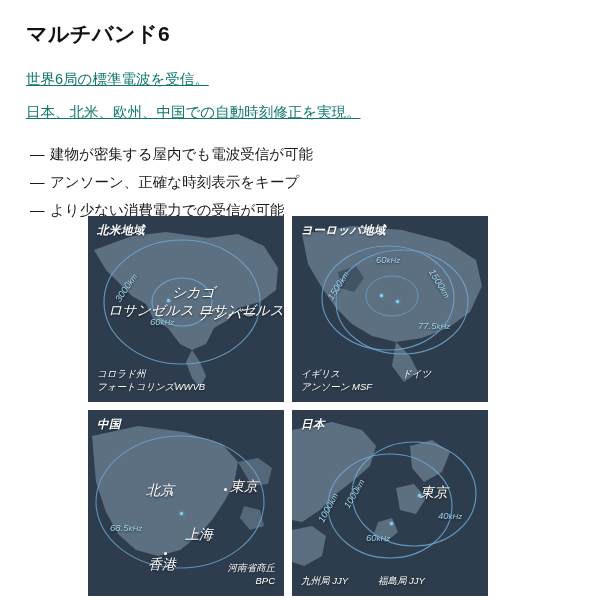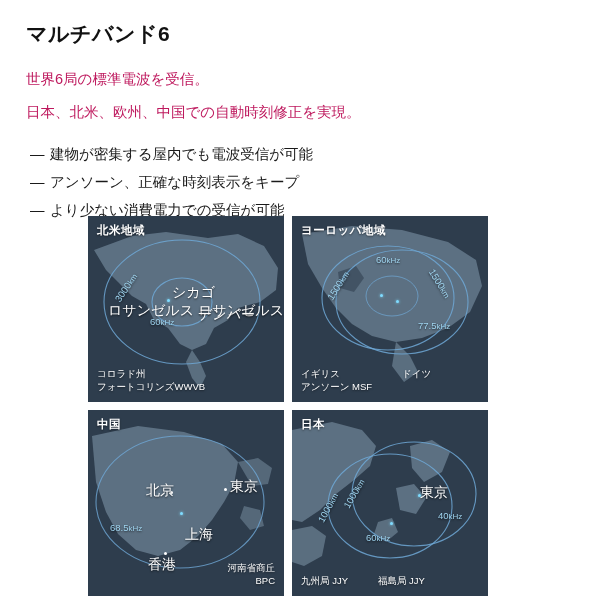--- a/index.html
+++ b/index.html
@@ -26,21 +26,22 @@
     font-size: 21px;
     font-weight: bold;
     letter-spacing: 0.5px;
     margin: 2px 0 18px 2px;
     color: #111;
   }
   .lead {
     font-size: 14.5px;
     line-height: 1.85;
     margin: 0 0 6px 2px;
-    color: #be185d;
+    color: #0f766e;
+    text-decoration: underline;
   }
   .bullets {
     margin: 14px 0 0 6px;
   }
   .bullet {
     font-size: 14.5px;
     line-height: 1.95;
     color: #1a1a1a;
     display: flex;
     align-items: baseline;
@@ -59,20 +60,21 @@
     display: grid;
     grid-template-columns: 196px 196px;
     grid-template-rows: 186px 186px;
     gap: 8px;
   }
   .map {
     position: relative;
     background: #0c4a6e;
     overflow: hidden;
     color: #ffffff;
+    font-style: italic;
   }
   .map .label {
     position: absolute;
     left: 9px;
     top: 7px;
     font-size: 11.5px;
     font-weight: bold;
     letter-spacing: 0.5px;
     z-index: 6;
     text-shadow: 0 1px 2px rgba(0,0,0,.5);

